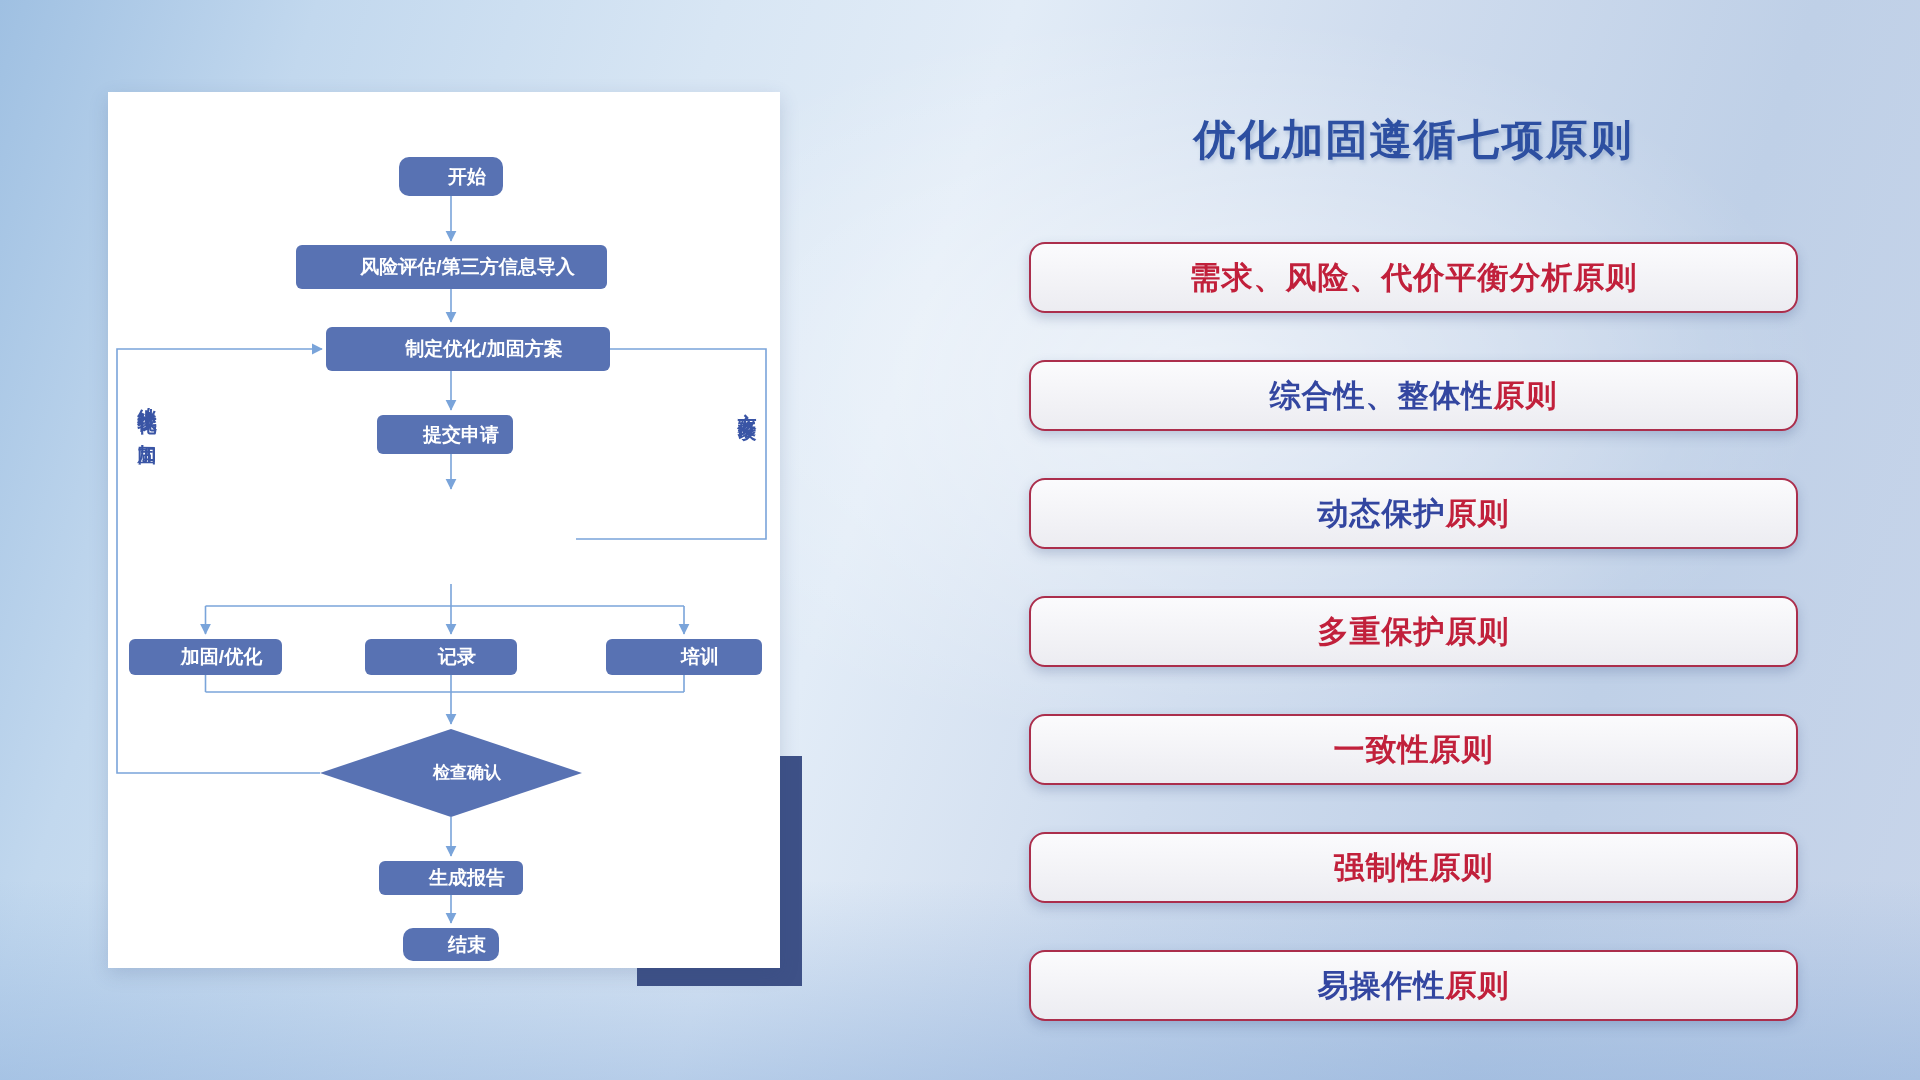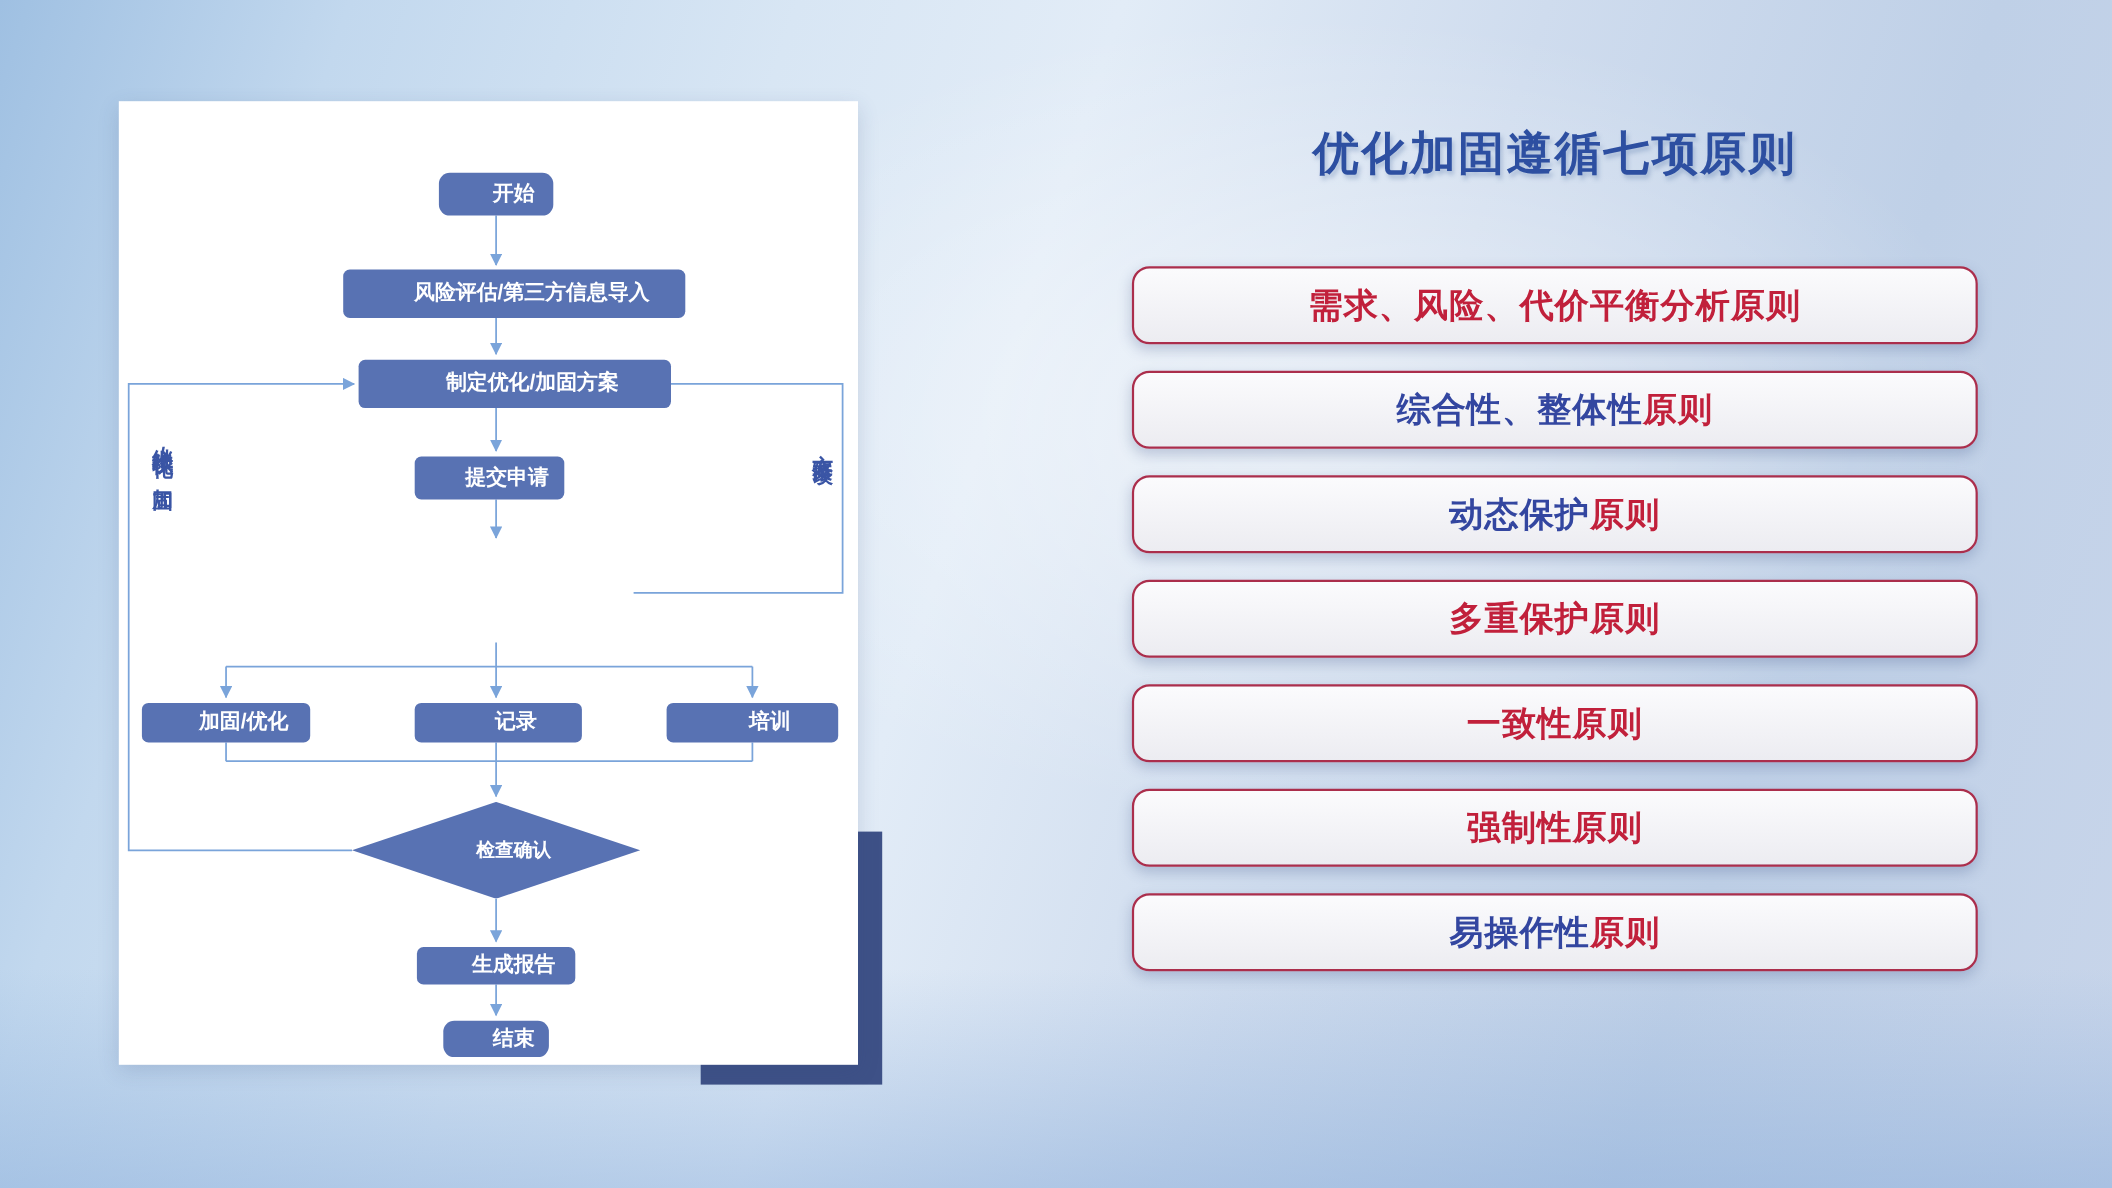--- a/index.html
+++ b/index.html
@@ -49,26 +49,26 @@
   .node{
     position:absolute;background:var(--node-blue);color:#ffffff;
     font-weight:bold;display:flex;align-items:center;justify-content:center;
     text-align:center;line-height:1.15;z-index:3;padding-left:32px;
   }
   .rect{border-radius:6px;font-size:19px;}
   .pill{border-radius:10px;font-size:19px;}
   .diamond{clip-path:polygon(50% 0,100% 50%,50% 100%,0 50%);font-size:17px;}
 
   #n-start {left:291px;top:65px; width:104px;height:39px;}
-  #n-risk  {left:188px;top:153px;width:311px;height:44px;margin-left:16px;}
+  #n-risk  {left:188px;top:153px;width:311px;height:44px;}
   #n-plan  {left:218px;top:235px;width:284px;height:44px;}
   #n-submit{left:269px;top:323px;width:136px;height:39px;}
   #n-owner {left:218px;top:402px;width:250px;height:90px;}
   #n-harden{left:21px; top:547px;width:153px;height:36px;}
-  #n-record{left:269px;top:547px;width:152px;height:36px;}
+  #n-record{left:257px;top:547px;width:152px;height:36px;}
   #n-train {left:498px;top:547px;width:156px;height:36px;}
   #n-check {left:212px;top:637px;width:262px;height:88px;}
   #n-report{left:271px;top:769px;width:144px;height:34px;}
   #n-end   {left:295px;top:836px;width:96px; height:33px;}
 
   .v-label{
     position:absolute;writing-mode:vertical-rl;text-orientation:upright;
     font-weight:bold;font-size:19px;letter-spacing:3px;
     color:var(--loop-label-blue);z-index:3;
   }
@@ -78,21 +78,21 @@
   
   .page-title{
     position:absolute;left:1029px;top:112px;width:769px;margin:0;
     text-align:center;font-size:42px;font-weight:bold;letter-spacing:2px;
     color:var(--title-blue);
     text-shadow:2px 3px 4px rgba(90,120,170,.35);
     z-index:2;
   }
   .principles{
     position:absolute;left:1029px;top:242px;width:769px;
-    display:flex;flex-direction:column;gap:24px;z-index:2;
+    display:flex;flex-direction:column;gap:47px;z-index:2;
   }
   .principle-box{
     height:71px;border-radius:16px;
     background:linear-gradient(180deg,#fbfbfd 0%,#ececf1 100%);
     border:2px solid var(--box-border);
     box-shadow:0 5px 12px rgba(70,90,140,.28);
     display:flex;align-items:center;justify-content:center;
     font-size:31px;font-weight:bold;letter-spacing:1px;
   }
 </style>

